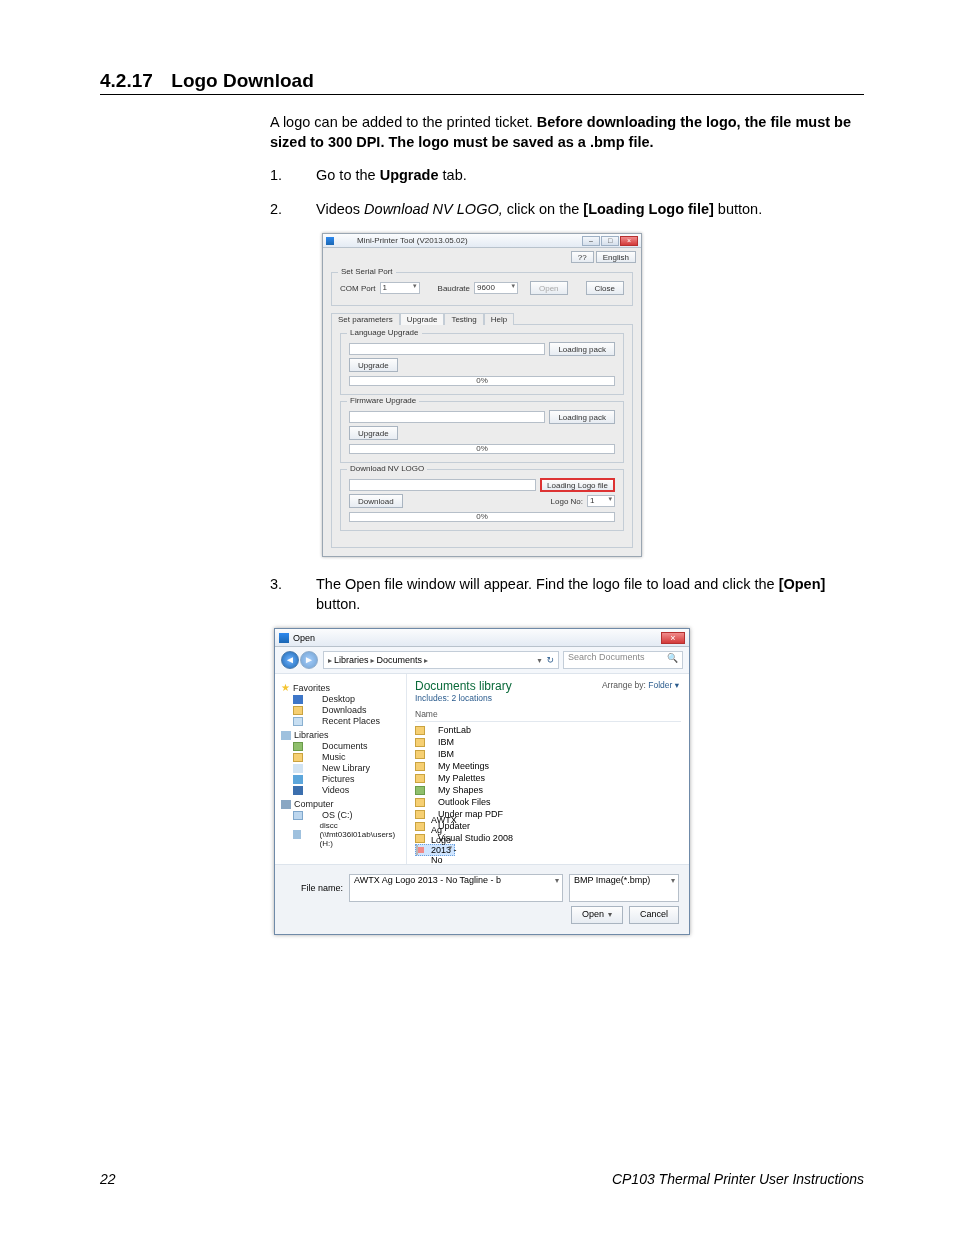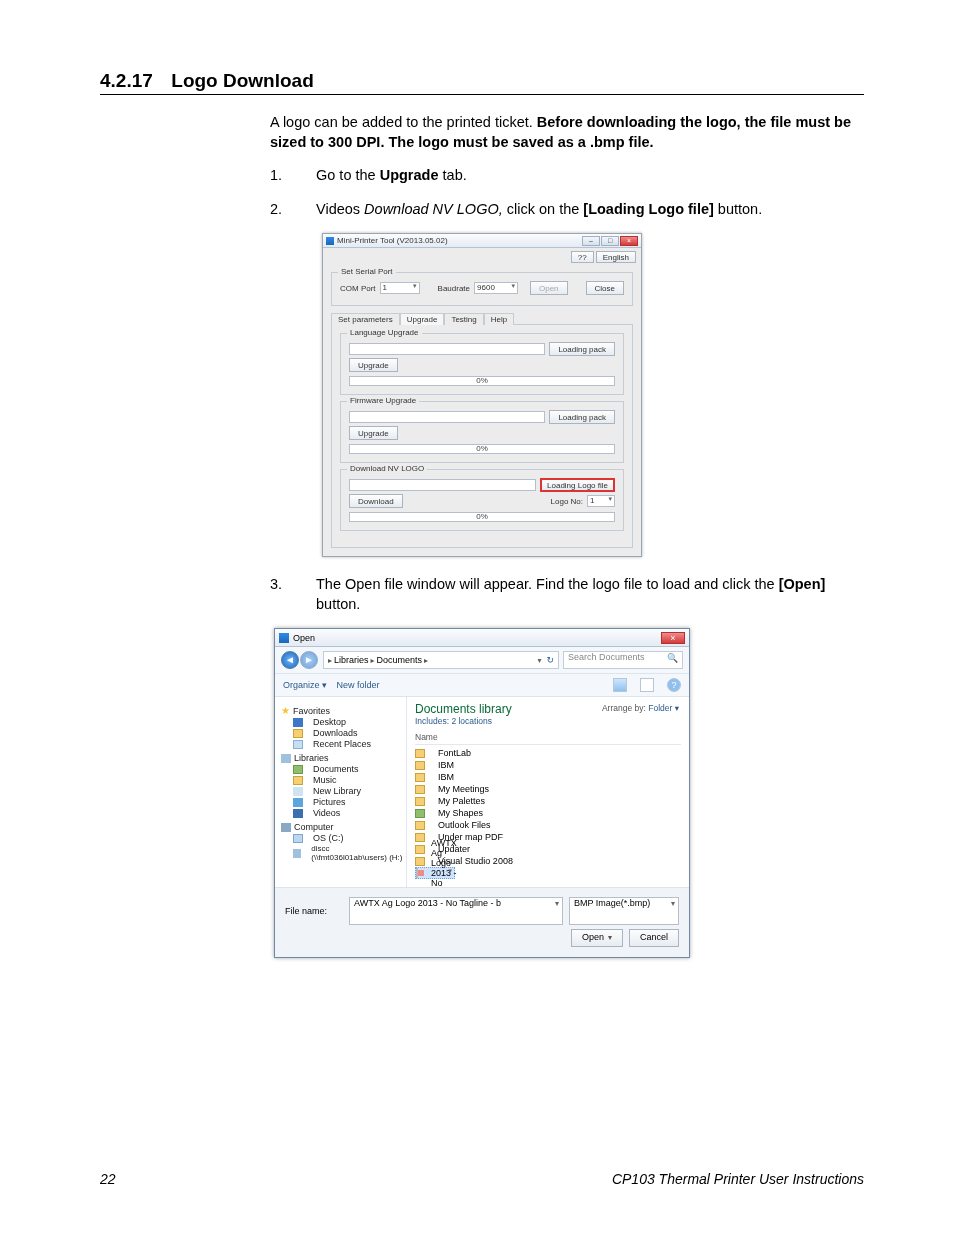--- a/index.html
+++ b/index.html
@@ -57,21 +57,21 @@
     display: flex;
     align-items: center;
     padding: 0 3px;
     gap: 3px;
     border-bottom: 1px solid #b8c2cc;
   }
   .titlebar .logo {
     width: 8px; height: 8px;
     background: linear-gradient(#2d89ef,#1b67b3);
   }
-  .titlebar .title { flex: 1; font-size: 8px; }
+  .titlebar .title { flex: 1; font-size: 8px; margin-left: 20px; }
   .winbtns { display:flex; gap:1px; }
   .winbtn {
     width: 18px; height: 10px;
     background: linear-gradient(#f4f7fb,#d6e0ec);
     border: 1px solid #9eb0c4;
     font-size: 7px; line-height: 8px; text-align: center;
   }
   .winbtn.close { background: linear-gradient(#f08b8b,#d33a3a); border-color:#b53030; color:#fff; }
   .topright {
     display:flex; justify-content:flex-end; gap:2px; padding:3px 5px;
@@ -180,21 +180,21 @@
     font-size:9px; color:#2a5b8d;
   }
   .toolbar .fill { flex:1; }
   .viewicon { width:14px; height:14px; border:1px solid #b8c6d6; background:#fff; margin-left:3px; }
   .dlg-body { display:flex; height:190px; }
   .nav {
     width:132px; border-right:1px solid #e2e8ef; overflow:hidden;
     padding:4px 2px 4px 6px; font-size:9px; color:#1a1a1a;
   }
   .nav .hdr { display:flex; align-items:center; gap:3px; margin-top:4px; }
-  .nav .item { display:flex; align-items:center; gap:10px; margin:1px 0 1px 12px; }
+  .nav .item { display:flex; align-items:center; gap:19px; margin:1px 0 1px 12px; }
   .ficon { width:10px; height:9px; }
   .star { color:#f4c430; font-size:10px; }
   .folder { background:#f6cf72; border:1px solid #caa33f; }
   .desktop { background:#3e76c8; }
   .docs { background:#8fbf6c; border:1px solid #6a9b49; }
   .music { background:#f6cf72; border:1px solid #caa33f; }
   .pics { background:#5ca6db; }
   .vids { background:#3b6fae; }
   .pc { background:#8aa7c3; }
   .drive { background:#bcd6ee; border:1px solid #7fa7cc; }
@@ -372,28 +372,20 @@
         <span>Libraries</span>
         <span class="arrow">▸</span>
         <span>Documents</span>
         <span class="arrow">▸</span>
         <span style="flex:1"></span>
         <span style="font-size:8px;color:#666">▾</span>
         <span style="margin-left:3px;font-size:9px;color:#2a5b8d">↻</span>
       </div>
       <div class="srch">Search Documents</div>
     </div>
-    <div class="toolbar">
-      <span>Organize ▾</span>
-      <span>New folder</span>
-      <span class="fill"></span>
-      <div class="viewicon" style="background:linear-gradient(#cfe5ff,#8ec1f0)"></div>
-      <div class="viewicon"></div>
-      <div class="viewicon" style="border-radius:50%;background:#8ec1f0;color:#fff;text-align:center;line-height:12px">?</div>
-    </div>
     <div class="dlg-body">
       <div class="nav">
         <div class="hdr">
             <span class="star">★</span>
             <span>Favorites</span>
           </div>
         <div class="item">
             <div class="ficon desktop"></div>
             <span>Desktop</span>
           </div>
@@ -495,21 +487,21 @@
             </div>
           <div class="f sel">
               <div class="bmp"></div>
               <span>AWTX Ag Logo 2013 - No Tagline - black</span>
             </div>
         </div>
       </div>
     </div>
     <div class="footer">
       <div class="row">
-        <span style="width:58px;text-align:left">File name:</span>
+        <span style="width:58px;text-align:right">File name:</span>
         <div class="txt">AWTX Ag Logo 2013 - No Tagline - b</div>
         <div class="txt" style="flex:none;width:110px">BMP Image(*.bmp)</div>
       </div>
       <div class="btns">
         <div class="dlgbtn split">Open</div>
         <div class="dlgbtn">Cancel</div>
       </div>
     </div>
   </div>
 

